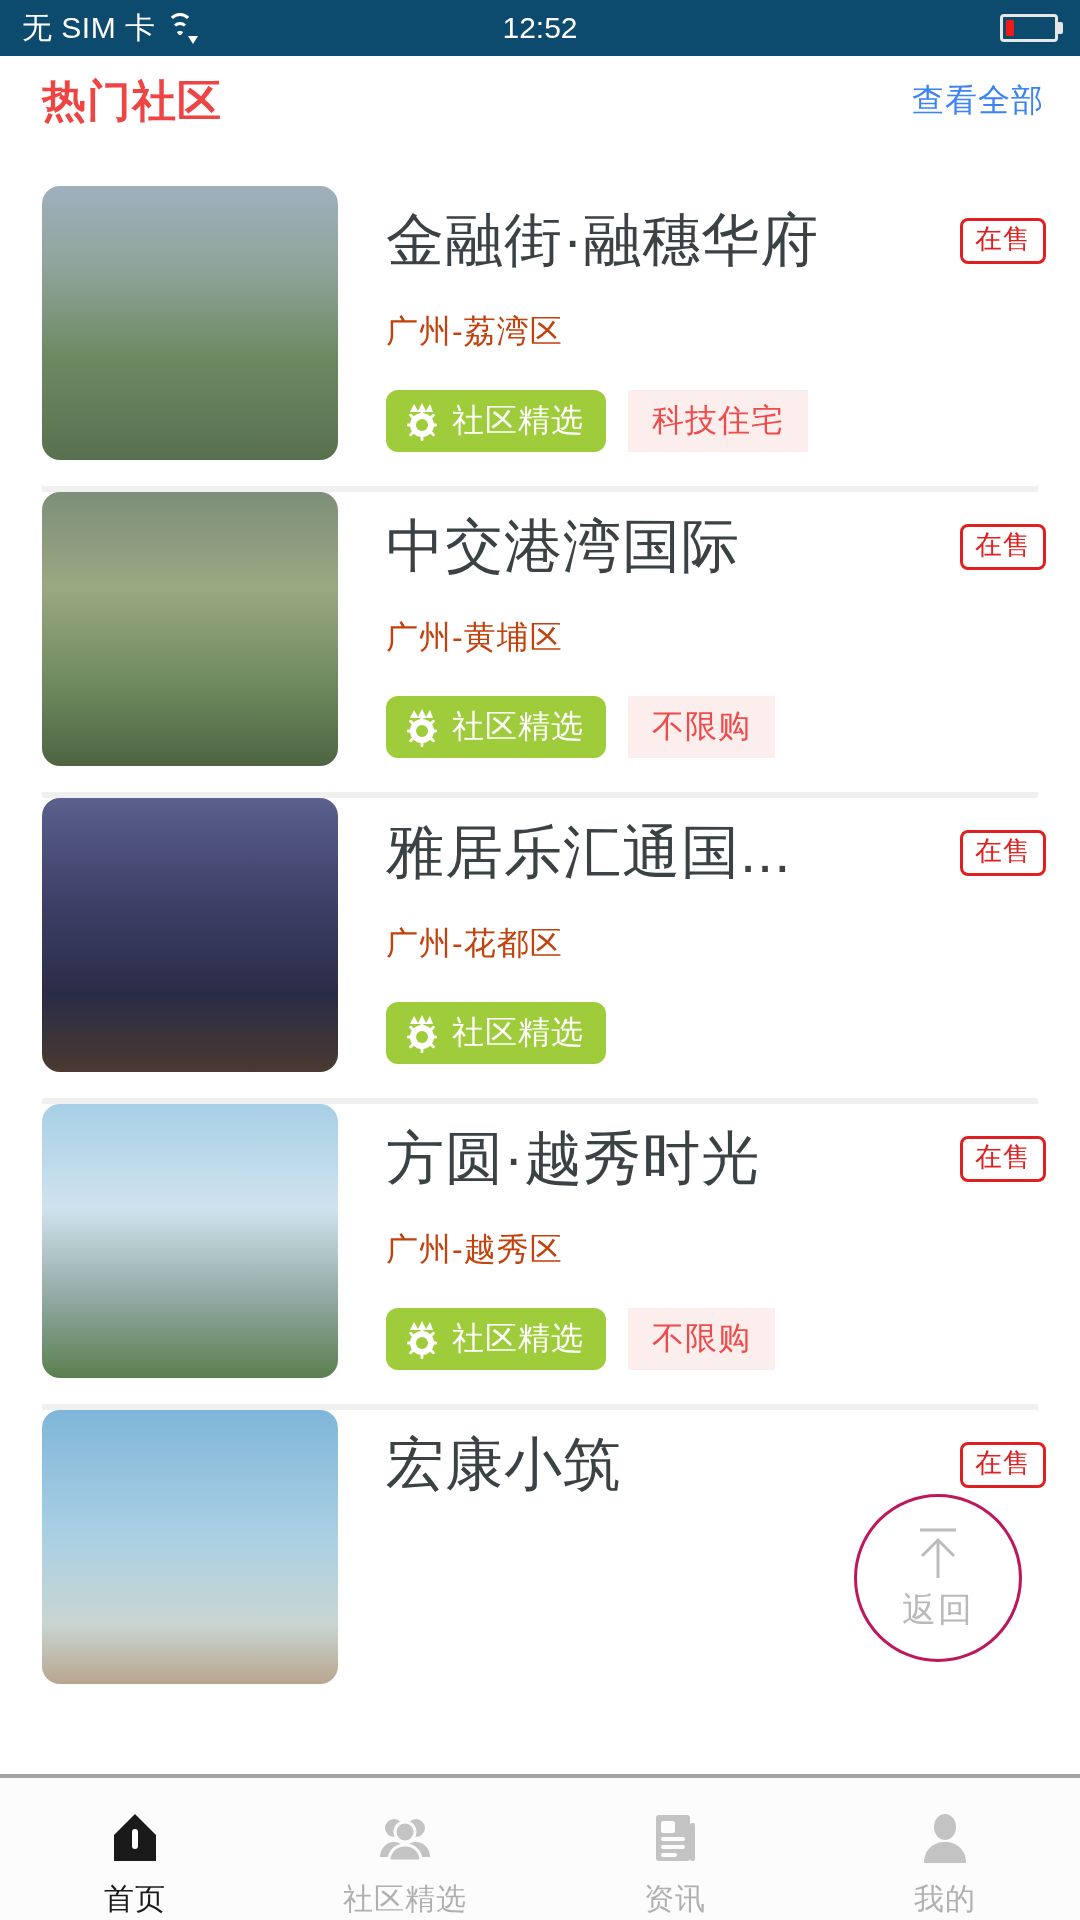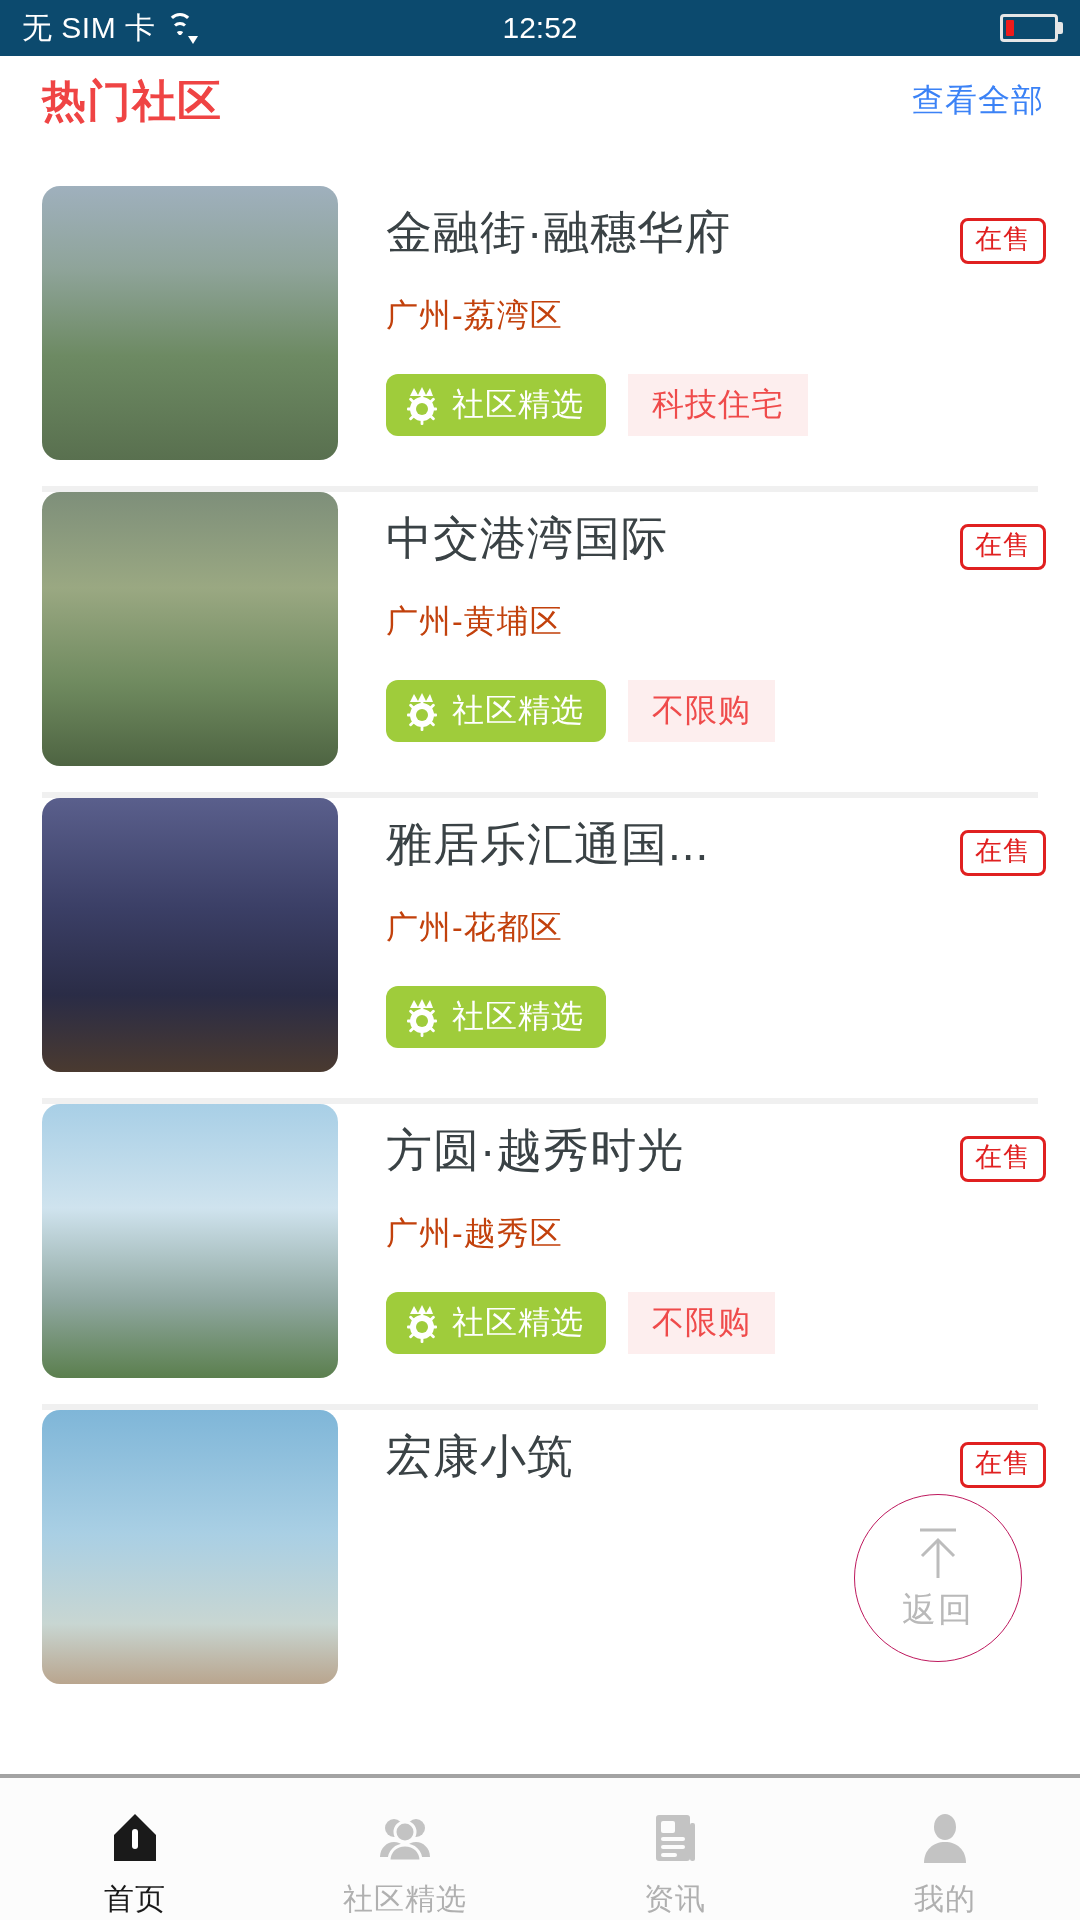--- a/index.html
+++ b/index.html
@@ -79,21 +79,21 @@
   }
   .thumb{
     width:296px; height:274px; border-radius:18px;
     flex:0 0 296px; overflow:hidden; position:relative;
   }
   .thumb .sky{ position:absolute; inset:0; }
   .info{
     flex:1; padding-left:48px; padding-top:16px; min-width:0;
   }
   .name{
-    font-size:46px; color:#3a4245; font-weight:400;
+    font-size:58px; color:#3a4245; font-weight:400;
     letter-spacing:1px; white-space:nowrap; overflow:hidden;
     max-width:560px;
   }
   .loc{
     font-size:32px; color:#c2410c; margin-top:30px; letter-spacing:1px;
   }
   .tags{ display:flex; align-items:center; gap:22px; margin-top:36px;}
   .tag-green{
     background:#9fcc3b; color:#ffffff; border-radius:12px;
     height:62px; padding:0 22px 0 16px;
@@ -112,21 +112,21 @@
     border:3px solid #e02020; color:#e02020;
     font-size:27px; border-radius:8px;
     padding:2px 12px 4px; letter-spacing:1px;
     line-height:1.25;
   }
 
   
   .fab{
     position:absolute; right:58px; bottom:112px;
     width:168px; height:168px; border-radius:50%;
-    border:1px solid #be185d; background:rgba(255,255,255,.55);
+    border:3px solid #be185d; background:rgba(255,255,255,.55);
     display:flex; flex-direction:column; align-items:center; justify-content:center;
     gap:4px; color:#b9b9b9;
   }
   .fab .uparrow{ width:64px; height:60px;}
   .fab .fab-t{ font-size:34px; letter-spacing:2px; color:#b9b9b9;}
 
   
   .tabbar{
     position:absolute; left:0; bottom:0; width:1080px; height:146px;
     background:#fcfcfc; border-top:4px solid #a3a3a3;

